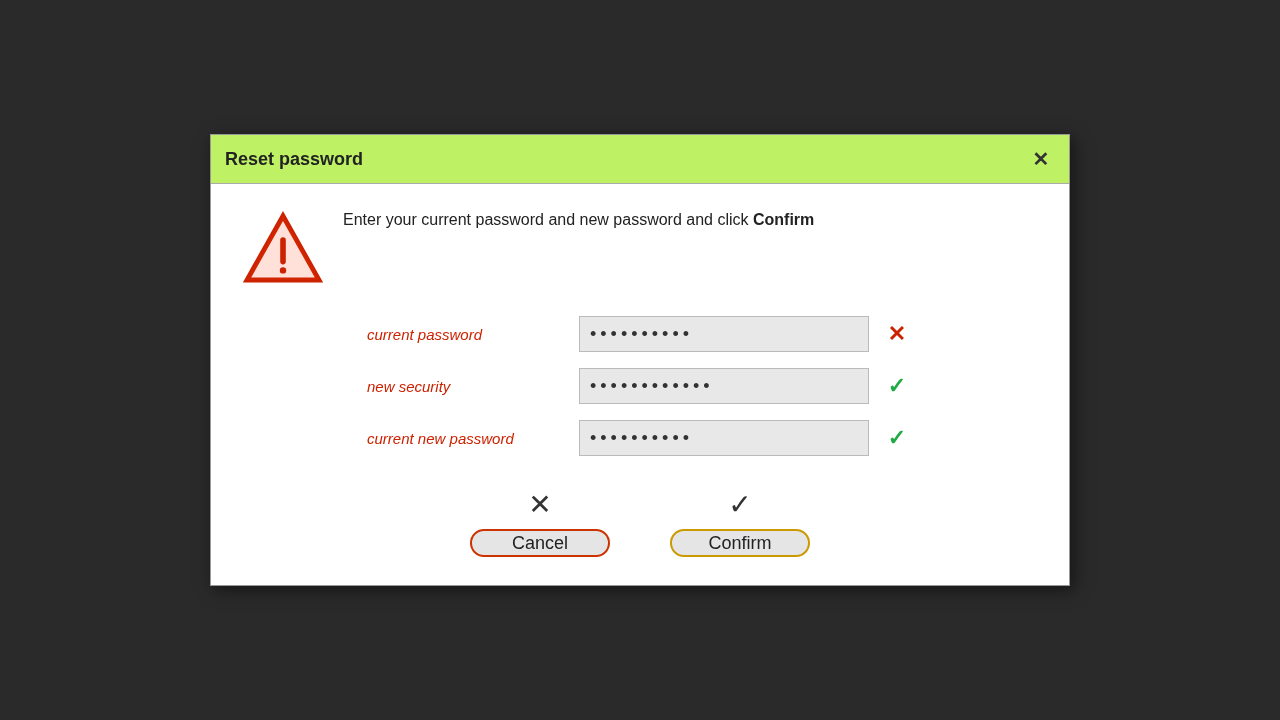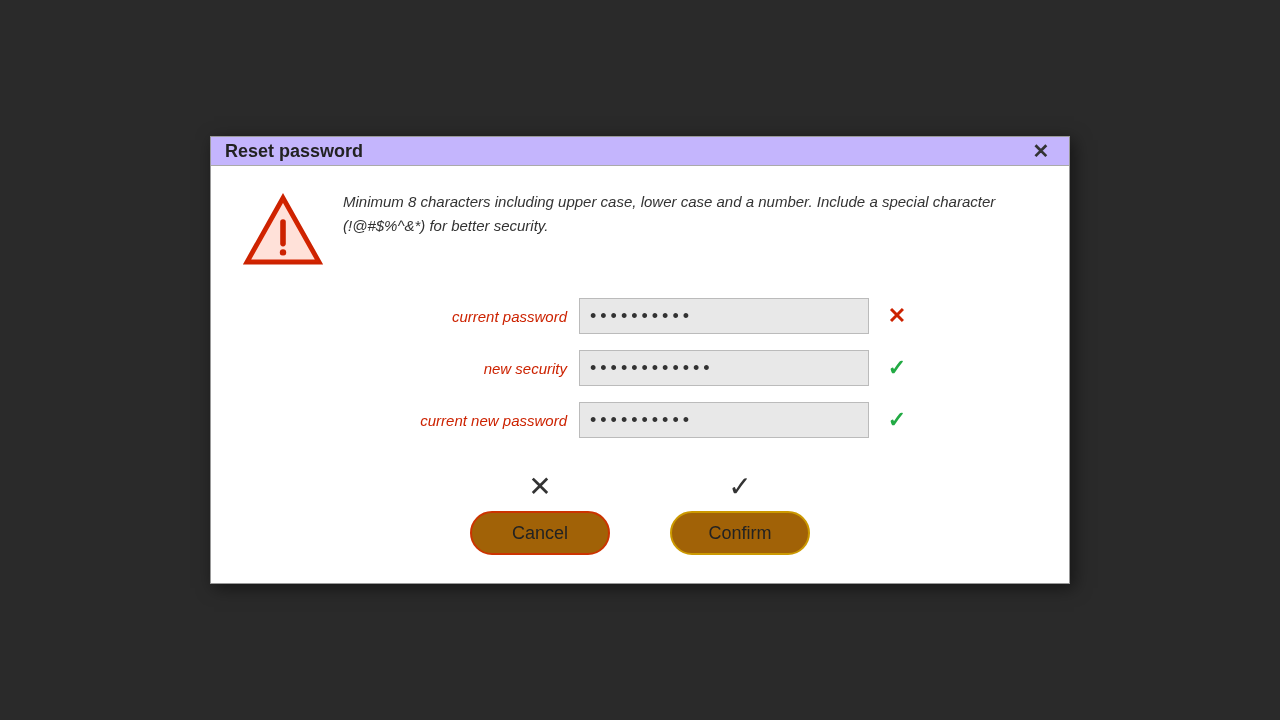--- a/index.html
+++ b/index.html
@@ -32,23 +32,23 @@
       background: #ffffff;
       border: 1px solid #999;
       box-shadow: 4px 4px 16px rgba(0,0,0,0.5);
       z-index: 10;
     }
 
     .dialog-titlebar {
       display: flex;
       align-items: center;
       justify-content: space-between;
-      background: #c4b5fd;
+      background: #bef264;
       border-bottom: 1px solid #aaa;
-      padding: 0 14px;
+      padding: 10px 14px;
     }
 
     .dialog-title {
       font-size: 18px;
       font-weight: bold;
       color: #222;
     }
 
     .close-button {
       width: 28px;
@@ -119,21 +119,20 @@
     .field-row {
       display: flex;
       align-items: center;
       justify-content: center;
       gap: 12px;
     }
 
     .field-label {
       font-size: 15px;
       color: #cc2200;
-      text-align: right;
       width: 200px;
       flex-shrink: 0;
       font-style: italic;
     }
 
     .field-input {
       width: 290px;
       height: 36px;
       background: #e8e8e8;
       border: 1px solid #bbb;
@@ -178,24 +177,24 @@
     }
 
     .btn-icon {
       font-size: 28px;
       color: #333;
       font-weight: 100;
     }
 
     .btn {
       width: 140px;
-      height: 44px;
+      height: 28px;
       border-radius: 22px;
       border: 2px solid;
-      background: #a16207;
+      background: #e5e5e5;
       font-size: 18px;
       cursor: pointer;
       display: flex;
       align-items: center;
       justify-content: center;
     }
 
     .btn-cancel {
       border-color: #cc3300;
       color: #222;
@@ -221,21 +220,23 @@
     <div class="info-section">
       <div class="warning-icon">
         <svg viewBox="0 0 100 90" xmlns="http://www.w3.org/2000/svg">
           <polygon points="50,5 95,85 5,85" fill="none" stroke="#cc2200" stroke-width="6"></polygon>
           <polygon points="50,5 95,85 5,85" fill="#ff3300" opacity="0.15"></polygon>
           <line x1="50" y1="35" x2="50" y2="62" stroke="#cc2200" stroke-width="7" stroke-linecap="round"></line>
           <circle cx="50" cy="73" r="4" fill="#cc2200"></circle>
         </svg>
       </div>
       <div class="info-text">
-        <div class="info-hint">Minimum 8 characters including upper case, lower case and a number. Include a special character (!@#$%^&amp;*) for better security.</div>
+        <div class="info-main">
+          <span>Enter your current password and new password and click </span><strong>Confirm</strong>
+        </div>
       </div>
     </div>
 
     <div class="fields-section">
 
       <div class="field-row">
         <span class="field-label">current password</span>
         <input type="password" class="field-input" value="••••••••••" style="font-family: Arial; letter-spacing: 4px;">
         <span class="field-status invalid">✕</span>
       </div>

